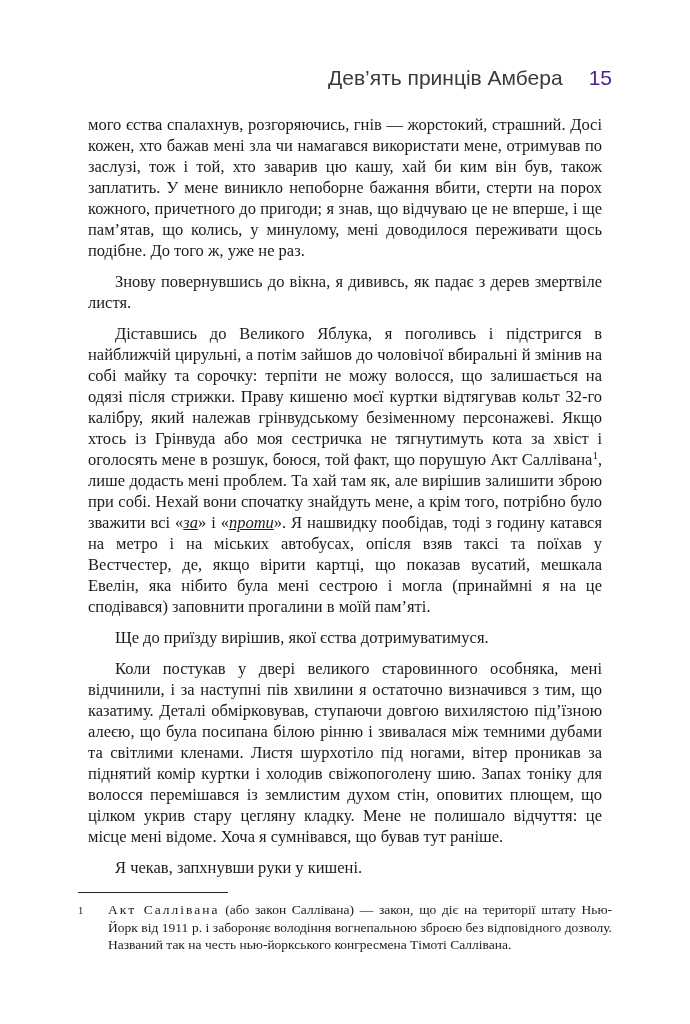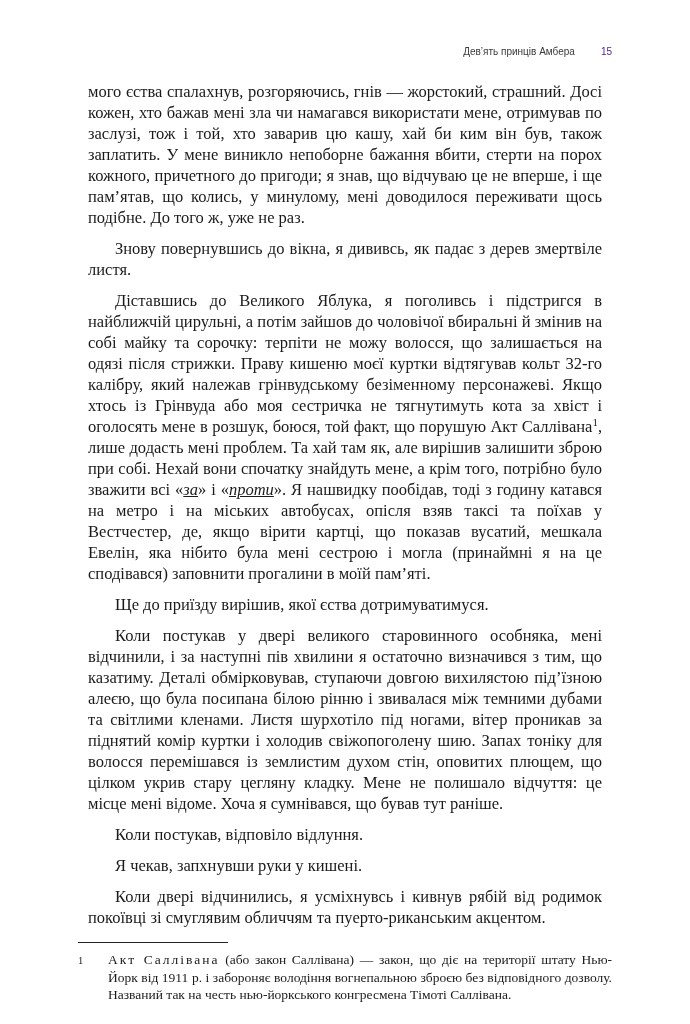--- a/index.html
+++ b/index.html
@@ -17,23 +17,24 @@
     padding: 46px 78px 0 78px;
     overflow: hidden;
     color: #1a1a1a;
   }
   .page-header {
     display: flex;
     justify-content: flex-end;
     align-items: baseline;
     gap: 26px;
     font-family: "Liberation Sans", sans-serif;
-    font-size: 10px;
+    font-size: 21px;
     color: #3a3a3a;
     margin-bottom: 24px;
+    margin-top: 20px;
   }
   .page-header .page-number {
     color: #4c1d95;
   }
   .body-text {
     font-family: "Liberation Serif", serif;
     font-size: 16.5px;
     line-height: 21px;
     text-align: justify;
     hyphens: auto;
@@ -94,23 +95,21 @@
     <span class="running-title">Дев’ять принців Амбера</span>
     <span class="page-number">15</span>
   </div>
 
   <div class="body-text" lang="uk">
     <p class="noindent">мого єства спалахнув, розгоряючись, гнів — жорстокий, страшний. Досі кожен, хто бажав мені зла чи намагався використати мене, отримував по заслузі, тож і той, хто заварив цю кашу, хай би ким він був, також заплатить. У мене виникло непоборне бажання вбити, стерти на порох кожного, причетного до пригоди; я знав, що відчуваю це не вперше, і ще пам’ятав, що колись, у минулому, мені доводилося переживати щось подібне. До того ж, уже не раз.</p>
     <p>Знову повернувшись до вікна, я дививсь, як падає з дерев змертвіле листя.</p>
     <p><span>Діставшись до Великого Яблука, я поголивсь і підстригся в найближчій цирульні, а потім зайшов до чоловічої вбиральні й змінив на собі майку та сорочку: терпіти не можу волосся, що залишається на одязі після стрижки. Праву кишеню моєї куртки відтягував кольт 32-го калібру, який належав грінвудському безіменному персонажеві. Якщо хтось із Грінвуда або моя сестричка не тягнутимуть кота за хвіст і оголосять мене в розшук, боюся, той факт, що порушую Акт Саллівана</span><sup class="fnref">1</sup><span>, лише додасть мені проблем. Та хай там як, але вирішив залишити зброю при собі. Нехай вони спочатку знайдуть мене, а крім того, потрібно було зважити всі «</span><i>за</i><span>» і «</span><i>проти</i><span>». Я нашвидку пообідав, тоді з годину катався на метро і на міських автобусах, опісля взяв таксі та поїхав у Вестчестер, де, якщо вірити картці, що показав вусатий, мешкала Евелін, яка нібито була мені сестрою і могла (принаймні я на це сподівався) заповнити прогалини в моїй пам’яті.</span></p>
     <p>Ще до приїзду вирішив, якої єства дотримуватимуся.</p>
     <p>Коли постукав у двері великого старовинного особняка, мені відчинили, і за наступні пів хвилини я остаточно визначився з тим, що казатиму. Деталі обмірковував, ступаючи довгою вихилястою під’їзною алеєю, що була посипана білою рінню і звивалася між темними дубами та світлими кленами. Листя шурхотіло під ногами, вітер проникав за піднятий комір куртки і холодив свіжопоголену шию. Запах тоніку для волосся перемішався із землистим духом стін, оповитих плющем, що цілком укрив стару цегляну кладку. Мене не полишало відчуття: це місце мені відоме. Хоча я сумнівався, що бував тут раніше.</p>
-    <p>Коли постукав, відповіло відлуння.</p>
     <p>Я чекав, запхнувши руки у кишені.</p>
-    <p>Коли двері відчинились, я усміхнувсь і кивнув рябій від родимок покоївці зі смуглявим обличчям та пуерто-риканським акцентом.</p>
   </div>
 
   <div class="footnote-area">
     <div class="footnote-rule"></div>
     <div class="footnote" lang="uk">
       <span class="fn-marker">1</span>
       <span class="fn-body"><span class="fn-term">Акт Саллівана</span><span> (або закон Саллівана) — закон, що діє на території штату Нью-Йорк від 1911 р. і забороняє володіння вогнепальною зброєю без відповідного дозволу. Названий так на честь нью-йоркського конгресмена Тімоті Саллівана.</span></span>
     </div>
   </div>
 

